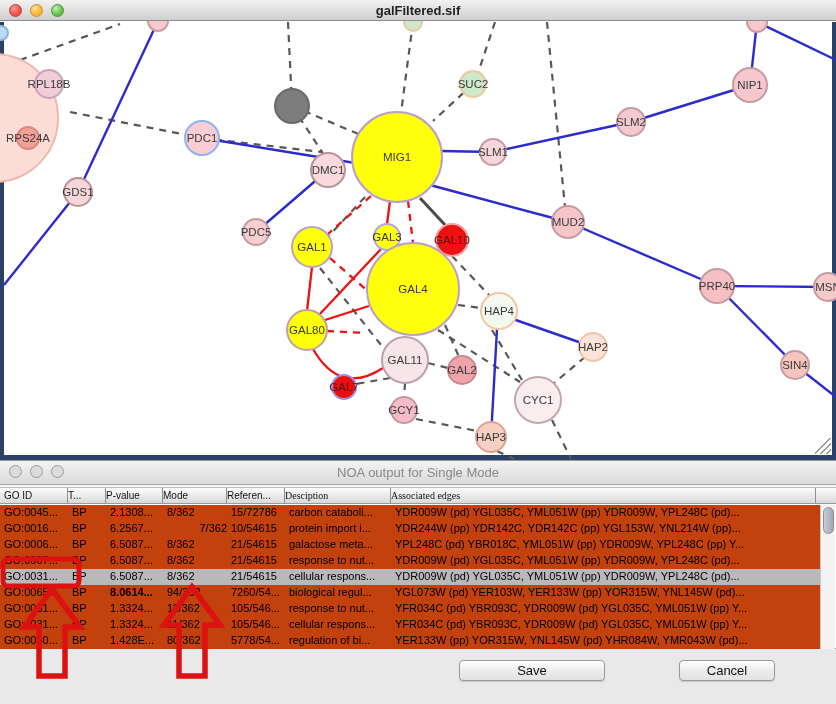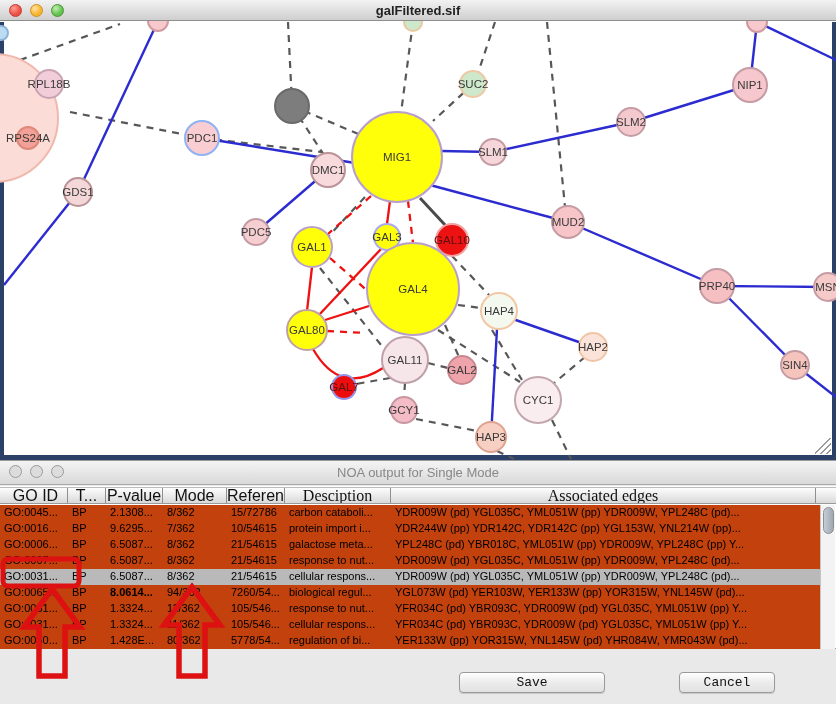--- a/index.html
+++ b/index.html
@@ -32,36 +32,36 @@
   
   #win2 { position:absolute; left:0; top:460px; width:836px; height:244px;
     background:#e9e9e9; border-top:1px solid #999; }
   #win2 .titlebar { height:24px; background:linear-gradient(#f4f4f4,#d9d9d9); border-bottom:1px solid #aaa; }
   #win2 .titlebar .title { font-weight:normal; color:#888; top:4px; }
   #win2 .light.inactive { background:#dcdcdc; }
 
   #table-wrap { position:absolute; left:0; top:25px; width:836px; height:163px; background:#fff; border-bottom:1px solid #999; }
   #thead { position:absolute; left:0; top:1px; width:836px; height:17px; display:flex;
     background:linear-gradient(#fdfdfd,#d9d9d9); border-top:1px solid #bbb; border-bottom:1px solid #9a9a9a; }
-  .th { height:100%; font-size:16px; color:#111; text-align:center; line-height:15px;
+  .th { height:100%; font-size:10px; color:#111; text-align:left; line-height:15px;
     border-right:1px solid #8f8f8f; overflow:hidden; white-space:nowrap; }
   #tbody { position:absolute; left:0; top:19px; width:820px; height:144px; overflow:hidden; background:#fff; }
   .tr { display:flex; height:16px; width:100%; background:#c2410c; }
   .tr.selected { background:#b9b9b9; }
   .td { height:16px; font-size:11px; color:#000; line-height:15px; padding-left:4px;
     overflow:hidden; white-space:nowrap; }
   #vscroll { position:absolute; right:1px; top:19px; width:15px; height:144px;
     background:#f3f3f3; border-left:1px solid #c6c6c6; }
   #vthumb { position:absolute; left:2px; top:2px; width:11px; height:27px; border-radius:6px;
     background:linear-gradient(90deg,#c7ccd4,#9fa6b2); border:1px solid #8a8f98; }
 
   #bottom-bar { position:absolute; left:0; top:188px; width:836px; height:56px; background:#e9e9e9; }
   .mac-btn { position:absolute; height:21px; border:1px solid #9a9a9a; border-radius:4px;
     background:linear-gradient(#ffffff,#ececec 50%,#e2e2e2); font-size:13px; color:#111;
-    font-family:Liberation Mono, monospace; box-shadow:0 1px 1px rgba(0,0,0,.15);margin-top:12px; }
+    font-family:Liberation Sans, sans-serif; box-shadow:0 1px 1px rgba(0,0,0,.15); }
   #save-btn   { left:459px; top:11px; width:146px; }
   #cancel-btn { left:679px; top:11px; width:96px; }
 
   
   #annot-svg { position:absolute; left:0; top:0; width:836px; height:704px; z-index:90; pointer-events:none; }
 </style>
 </head>
 <body>
 
 <div id="stage">
@@ -287,22 +287,22 @@
             <div class="td" style="width: 38px;">BP</div>
             <div class="td" style="width: 57px;">2.1308...</div>
             <div class="td" style="width: 64px;">8/362</div>
             <div class="td" style="width: 58px;">15/72786</div>
             <div class="td" style="width: 106px;">carbon cataboli...</div>
             <div class="td" style="width: 425px;">YDR009W (pd) YGL035C, YML051W (pp) YDR009W, YPL248C (pd)...</div>
           </div>
           <div class="tr">
             <div class="td" style="width: 68px;">GO:0016...</div>
             <div class="td" style="width: 38px;">BP</div>
-            <div class="td" style="width: 57px;">9.6295...</div>
-            <div class="td" style="width: 64px;">7/362</div>
+            <div class="td" style="width: 57px;">6.2567...</div>
+            <div class="td" style="width: 64px; text-align: right;">7/362</div>
             <div class="td" style="width: 58px;">10/54615</div>
             <div class="td" style="width: 106px;">protein import i...</div>
             <div class="td" style="width: 425px;">YDR244W (pp) YDR142C, YDR142C (pp) YGL153W, YNL214W (pp)...</div>
           </div>
           <div class="tr">
             <div class="td" style="width: 68px;">GO:0006...</div>
             <div class="td" style="width: 38px;">BP</div>
             <div class="td" style="width: 57px;">6.5087...</div>
             <div class="td" style="width: 64px;">8/362</div>
             <div class="td" style="width: 58px;">21/54615</div>

